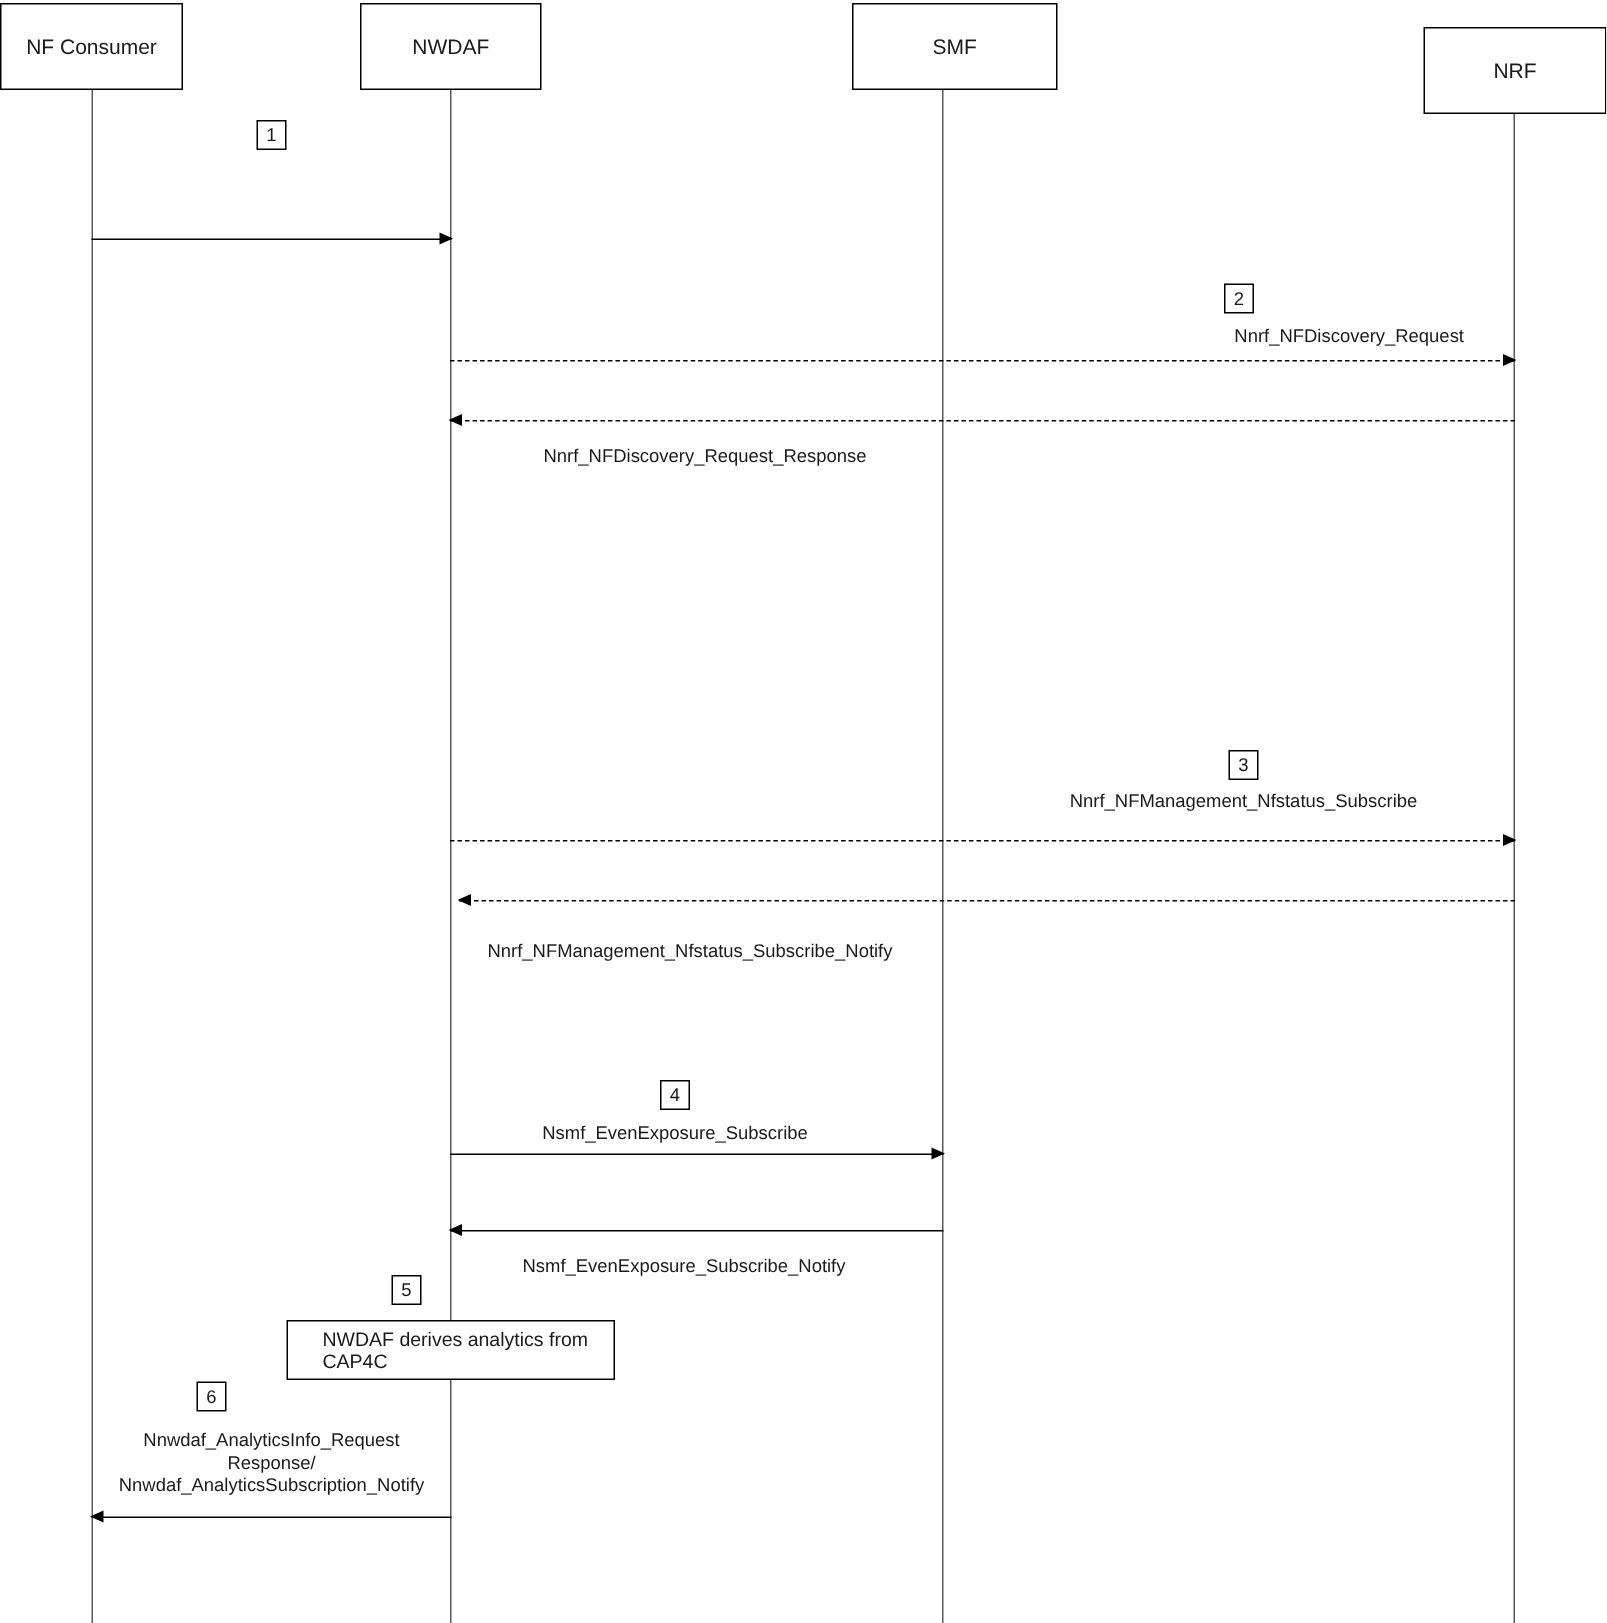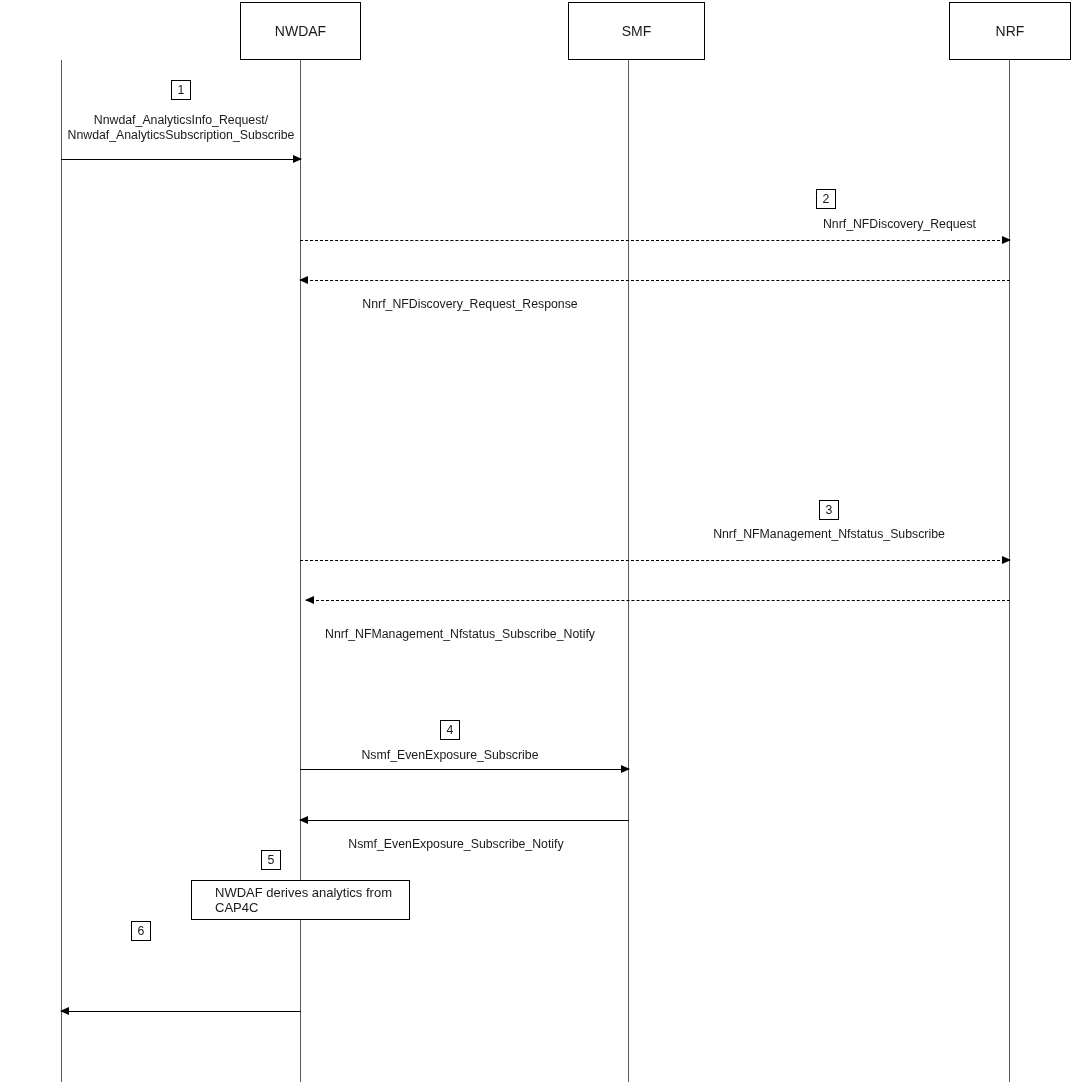--- a/index.html
+++ b/index.html
@@ -115,33 +115,34 @@
 </head>
 <body>
 
 <div id="canvas">
 
   <div class="lifeline" style="left:61px; top:60px; height:1022px;"></div>
   <div class="lifeline" style="left:300px; top:60px; height:1022px;"></div>
   <div class="lifeline" style="left:628px; top:60px; height:1022px;"></div>
   <div class="lifeline" style="left:1009px; top:60px; height:1022px;"></div>
 
+  <div class="actor-box" style="left:0px; top:2px; width:122px; height:58px;">
+    <span>NF Consumer</span>
+  </div>
   <div class="actor-box" style="left:240px; top:2px; width:121px; height:58px;">
     <span>NWDAF</span>
   </div>
   <div class="actor-box" style="left:568px; top:2px; width:137px; height:58px;">
     <span>SMF</span>
   </div>
-  <div class="actor-box" style="left:949px; top:2px; width:122px; height:58px;text-align:right;">
+  <div class="actor-box" style="left:949px; top:18px; width:122px; height:58px;text-align:right;">
     <span>NRF</span>
   </div>
 
   <div class="step-num" style="left:171px; top:80px;">1</div>
-  <div class="msg-label" style="left:31px; top:113px; width:300px;">Nnwdaf_AnalyticsInfo_Request/
-Nnwdaf_AnalyticsSubscription_Subscribe</div>
   <div class="arrow right solid" style="left:61px; top:159px; width:240px;">
     <div class="shaft"></div>
     <div class="head"></div>
   </div>
 
   <div class="step-num" style="left:816px; top:189px;">2</div>
   <div class="msg-label" style="left:676px; top:217px; width:300px;text-align:right;">Nnrf_NFDiscovery_Request</div>
   <div class="arrow right dashed" style="left:300px; top:240px; width:710px;">
     <div class="shaft"></div>
     <div class="head"></div>
@@ -178,18 +179,21 @@
     <div class="head"></div>
   </div>
   <div class="msg-label" style="left:306px; top:837px; width:300px;">Nsmf_EvenExposure_Subscribe_Notify</div>
 
   <div class="step-num" style="left:261px; top:850px;">5</div>
   <div class="note-box" style="left:191px; top:880px; width:219px; height:40px;">
     <span>NWDAF derives analytics from CAP4C</span>
   </div>
 
   <div class="step-num" style="left:131px; top:921px;">6</div>
+  <div class="msg-label" style="left:31px; top:953px; width:300px;">Nnwdaf_AnalyticsInfo_Request
+Response/
+Nnwdaf_AnalyticsSubscription_Notify</div>
   <div class="arrow left solid" style="left:61px; top:1011px; width:240px;">
     <div class="shaft"></div>
     <div class="head"></div>
   </div>
 
 </div>
 
 </body></html>

